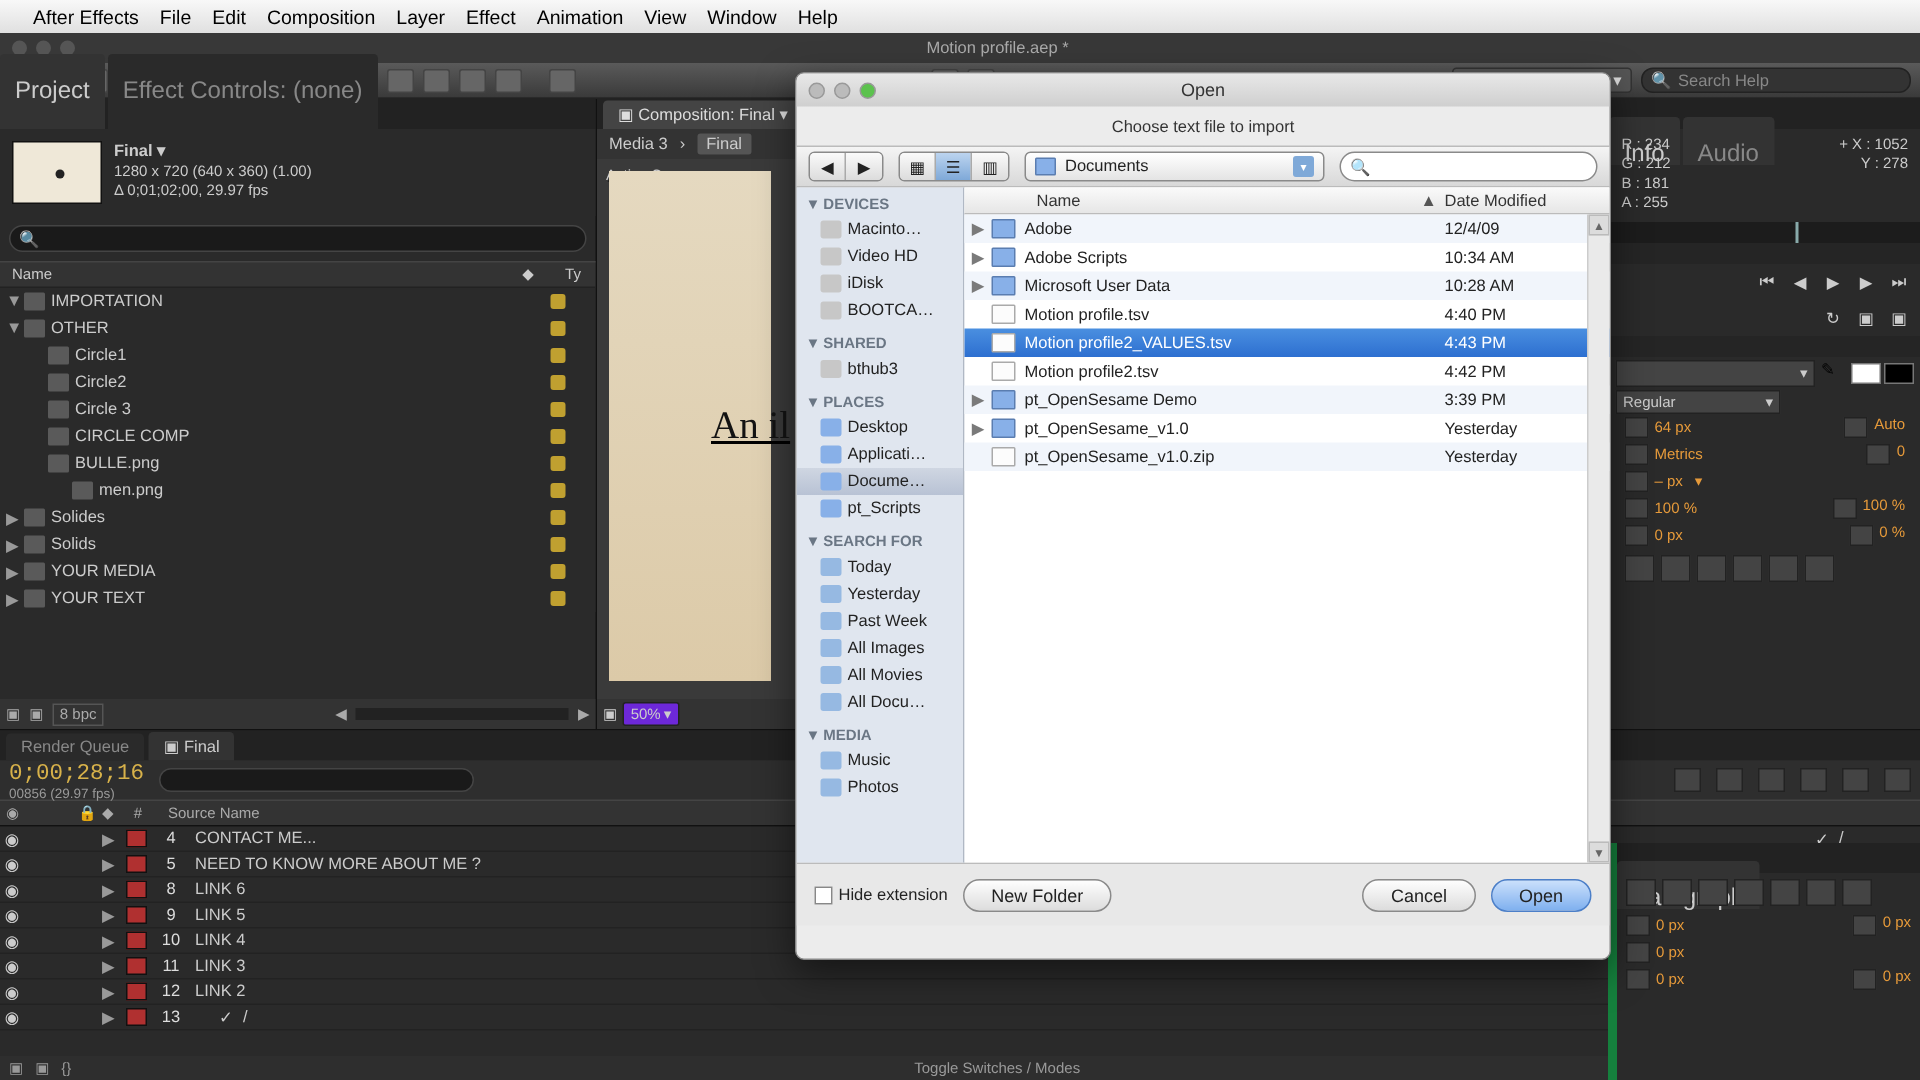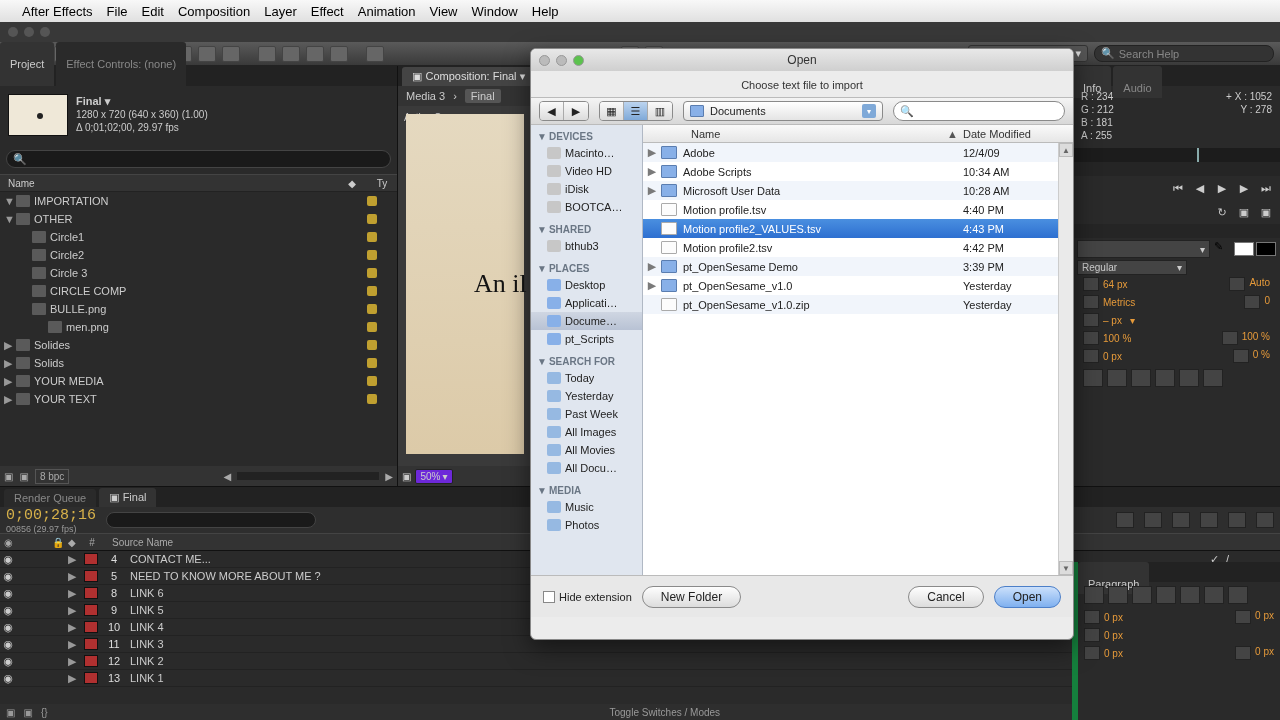--- a/index.html
+++ b/index.html
@@ -25,21 +25,21 @@
 .toolbar .ws-label { color:#ccc; font-size:11px; margin-right:4px;}
 .toolbar .ws-dd { width:120px; height:17px; background:#555; border:1px solid #333; border-radius:3px; color:#ddd; font-size:11px; display:flex; align-items:center; padding:0 6px; justify-content:space-between;}
 .toolbar .help { width:180px; height:17px; background:#333; border:1px solid #222; border-radius:8px; color:#999; font-size:11px; display:flex; align-items:center; padding:0 6px; gap:4px;}
 
 
 .body { position:absolute; top:66px; left:0; right:0; bottom:0; }
 
 
 .project { position:absolute; left:0; top:0; width:398px; height:420px; background:#2a2a2a; border-right:1px solid #111;}
 .panel-tabs { height:20px; background:#222; display:flex; align-items:flex-end;}
-.tab { padding:16px 10px; background:#333; color:#ccc; font-size:11px; border-top-left-radius:3px; border-top-right-radius:3px; margin-right:2px;}
+.tab { padding:16px 10px; background:#333; color:#ccc; font-size:16px; border-top-left-radius:3px; border-top-right-radius:3px; margin-right:2px;margin-top:12px;}
 .tab.faded { color:#888; background:#2a2a2a;}
 .proj-info { display:flex; padding:8px; gap:8px; background:#2a2a2a;}
 .proj-thumb { width:60px; height:42px; background:#efe8d8; border:1px solid #111; position:relative;}
 .proj-thumb::after { content:""; position:absolute; width:6px; height:6px; background:#222; border-radius:50%; left:28px; top:18px;}
 .proj-meta { color:#ccc; font-size:10px; line-height:1.3;}
 .proj-meta b { font-size:11px;}
 .proj-search { margin:6px; height:18px; background:#1a1a1a; border:1px solid #444; border-radius:9px; display:flex; align-items:center; padding:0 6px;}
 .proj-cols { height:18px; background:#333; display:flex; align-items:center; color:#ccc; font-size:10px; border-top:1px solid #444; border-bottom:1px solid #222;}
 .proj-cols .cname { padding-left:8px; flex:1;}
 .proj-cols .csmall { width:30px; text-align:center;}
@@ -53,21 +53,21 @@
 .ptree-row.ind2 { padding-left:36px;}
 .proj-foot { position:absolute; bottom:0; left:0; right:0; height:20px; background:#333; display:flex; align-items:center; color:#aaa; font-size:10px; padding:0 4px; gap:6px;}
 
 
 .comp { position:absolute; left:398px; top:0; width:674px; height:420px; background:#2a2a2a; }
 .comp .panel-tabs { background:#222; padding-left:4px;}
 .comp-tab { padding:3px 10px; background:#444; color:#ddd; font-size:11px; border-radius:3px 3px 0 0;}
 .comp-breadcrumb { height:20px; background:#333; display:flex; align-items:center; color:#ccc; font-size:11px; padding:0 8px; gap:8px;}
 .comp-breadcrumb .crumb.active { background:#555; padding:1px 6px; border-radius:2px;}
 .viewer { position:relative; height:360px; background:#3a3a3a; overflow:hidden;}
-.canvas { position:absolute; left:8px; top:8px; width:118px; height:340px; background:linear-gradient(#e5d9c0,#dccaa8); display:flex; align-items:center; justify-content:flex-start; padding-left:68px;}
+.canvas { position:absolute; left:8px; top:8px; width:108px; height:340px; background:linear-gradient(#e5d9c0,#dccaa8); display:flex; align-items:center; justify-content:flex-start; padding-left:68px;text-decoration:underline;}
 .canvas-label { position:absolute; left:6px; top:6px; color:#ccc; font-size:10px; text-shadow:1px 1px #222;}
 .canvas-text { font-family: Georgia, serif; font-size:26px; color:#131313; white-space:nowrap;}
 .comp-foot { height:20px; background:#333; display:flex; align-items:center; color:#ccc; font-size:10px; padding:0 4px; gap:4px;}
 .comp-foot .dd { background:#6d28d9; padding:1px 4px; border:1px solid #222; border-radius:2px; display:flex; align-items:center; gap:2px;}
 
 
 .rightcol { position:absolute; left:1072px; top:0; right:0; height:420px; background:#2a2a2a; border-left:1px solid #111;}
 .right-tabs { height:20px; background:#222; display:flex;}
 .right-tabs .tab { background:#333;}
 .info-body { padding:4px 8px; color:#ccc; font-size:10px; line-height:1.3; display:flex; justify-content:space-between;}
@@ -188,20 +188,21 @@
   <span>Window</span>
   <span>Help</span>
 </div>
 
 <div class="titlebar">
   <div class="traffic">
     <div class="dot"></div>
     <div class="dot"></div>
     <div class="dot"></div>
   </div>
+  <div class="title">Motion profile.aep *</div>
 </div>
 
 <div class="toolbar">
   <div class="tbtn"></div>
   <div class="tbtn"></div>
   <div class="tbtn"></div>
   <div class="sep"></div>
   <div class="tbtn"></div>
   <div class="tbtn"></div>
   <div class="tbtn"></div>
@@ -622,21 +623,20 @@
         <div class="tl-row">
           <div class="c eye">◉</div>
           <div class="c aud"></div>
           <div class="c solo"></div>
           <div class="c lock"></div>
           <div class="c tog">▶</div>
           <div class="c">
             <div class="lblb"></div>
           </div>
           <div class="c num">13</div>
-          <div class="c nm">LINK 1</div>
           <div class="c sw">
             <span class="s"></span>
             <span class="s">✓</span>
             <span class="s">/</span>
             <span class="s"></span>
           </div>
         </div>
       </div>
     <div class="tl-foot">
       <span>▣</span>

